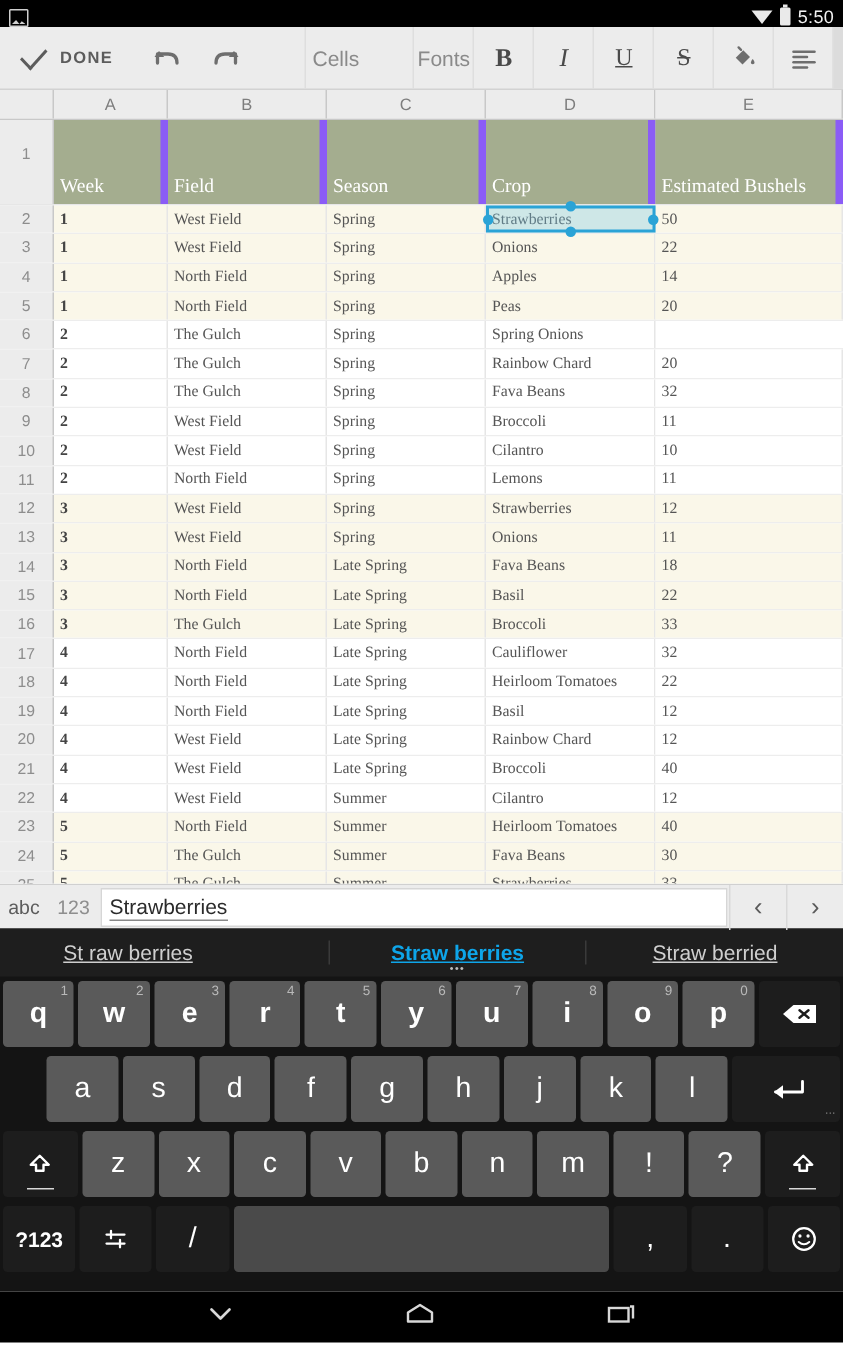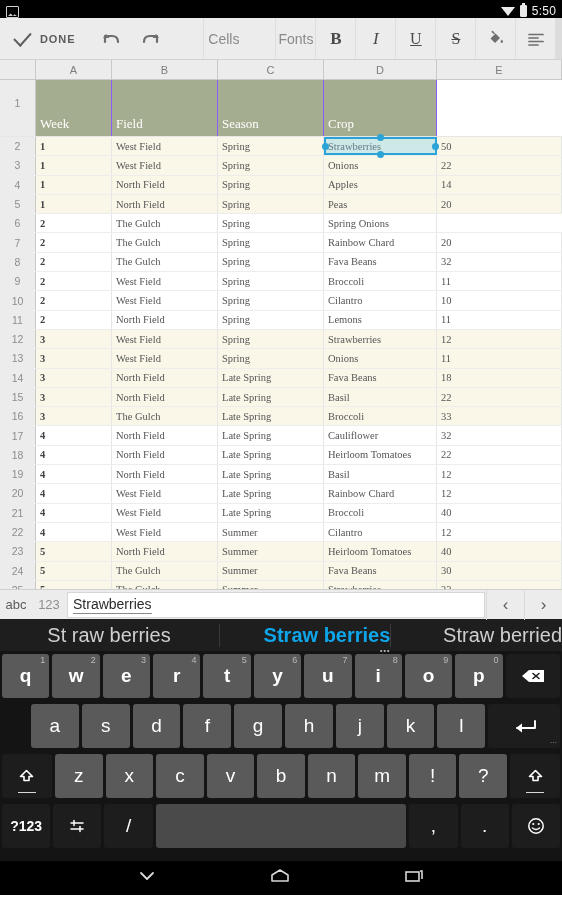--- a/index.html
+++ b/index.html
@@ -72,21 +72,21 @@
     flex:none; border-right:1px solid #e6e6e6; padding:0 4px;
     display:flex; align-items:center;
     font-family:"Liberation Serif", serif; font-size:10.5px; color:#555;
     overflow:hidden; white-space:nowrap;
   }
   .row.beige .cell { background:#faf7e9; }
   .row.white .cell { background:#ffffff; }
   .row.hdrrow .cell {
     background:#a4ad8f; color:#ffffff; font-size:13px;
     align-items:flex-end; padding-bottom:4px;
-    border-right:1px solid #8b5cf6;
+    border-right:5px solid #8b5cf6;
   }
   .cell.bold { font-weight:bold; color:#444; }
   .c-a{width:76px;} .c-b{width:106px;} .c-c{width:106px;} .c-d{width:113px;} .c-e{width:125px;}
 
   
   .sel {
     position:absolute; border:2px solid #2aa3d6; background:rgba(120,200,230,.34);
     pointer-events:none; z-index:5;
   }
   .sel .hnd { position:absolute; width:7px; height:7px; border-radius:50%; background:#2aa3d6; }
@@ -106,21 +106,21 @@
   .fb-val {
     font-size:14px; color:#2b2b2b; border-bottom:1.5px solid #8a8a8a;
     padding-bottom:0px; line-height:17px;
   }
   .fb-nav { width:38px; text-align:center; font-size:17px; color:#5a5a5a; cursor:pointer;
     border-left:1px solid #d9d9d9; line-height:30px; height:30px; }
 
   
   .kb { background:#141414; height:242px; }
   .sugg { height:32px; display:flex; align-items:center; background:#1e1e1e; }
-  .sugg .s { flex:1; text-align:right; font-size:20px; color:#cfcfcf; position:relative; cursor:pointer; }
+  .sugg .s { flex:1; text-align:center; font-size:14px; color:#cfcfcf; position:relative; cursor:pointer;text-decoration:underline; }
   .sugg .s + .s { border-left:1px solid #3a3a3a; }
   .sugg .s.main { color:#0ea5e9; font-weight:bold;margin-left:48px; }
   .sugg .s.main:after { content:"\2022\2022\2022"; position:absolute; left:0; right:0; bottom:-7px;
      font-size:7px; letter-spacing:1px; color:#bdbdbd; }
   .krow { display:flex; align-items:center; justify-content:center; height:50px; padding:0 2px; gap:3px; }
   .key {
     background:#5a5a5a; border-radius:3px; color:#fff;
     display:flex; align-items:center; justify-content:center;
     font-size:19px; position:relative; height:44px; flex:1; cursor:pointer;
     user-select:none;
@@ -242,20 +242,21 @@
     </div>
 
     <div class="rows" id="rows-container">
 
       <div class="row hdrrow">
         <div class="rh">1</div>
         <div class="cell c-a">Week</div>
         <div class="cell c-b">Field</div>
         <div class="cell c-c">Season</div>
         <div class="cell c-d">Crop</div>
+        <div class="cell c-e">Estimated Bushels</div>
       </div>
     <div class="row beige">
           <div class="rh">2</div>
           <div class="cell c-a bold">1</div>
           <div class="cell c-b">West Field</div>
           <div class="cell c-c">Spring</div>
           <div class="cell c-d">Strawberries</div>
           <div class="cell c-e">50</div>
         </div>
         <div class="row beige">

